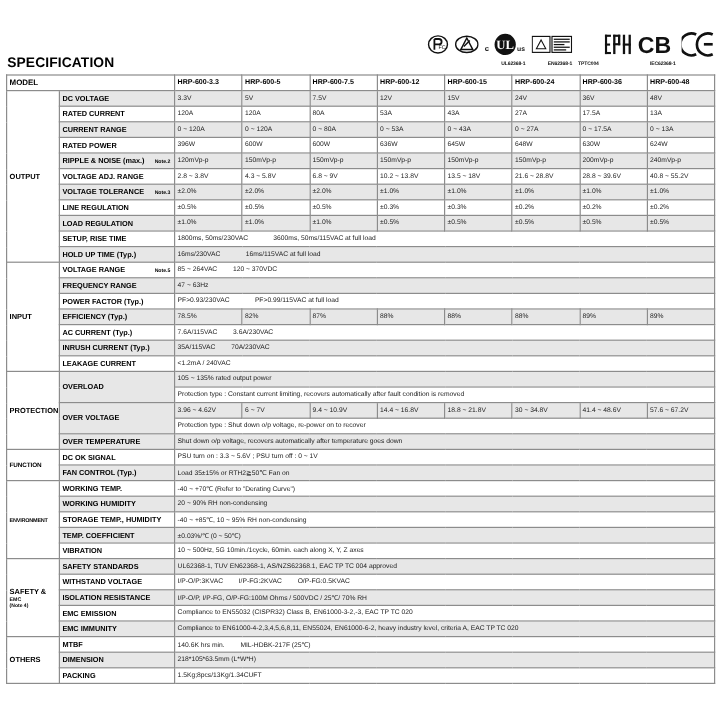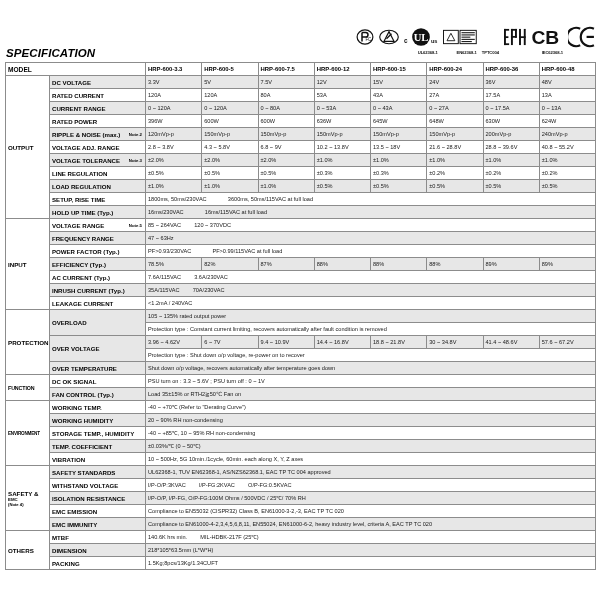--- a/index.html
+++ b/index.html
@@ -34,21 +34,20 @@
     height: 6px; line-height: 6px;
   }
   .cert-cap.empty { color: transparent; }
 
   
   .spec-title {
     position: absolute;
     left: 6px; top: 47px;
     font-size: 11.5px; font-weight: bold; color: #000;
     letter-spacing: 0.1px;
-    font-style: italic;
   }
 
   
   table.spec {
     position: absolute;
     left: 5px; top: 62px;
     width: 590px;
     border-collapse: collapse;
     table-layout: fixed;
     font-size: 5.6px;

